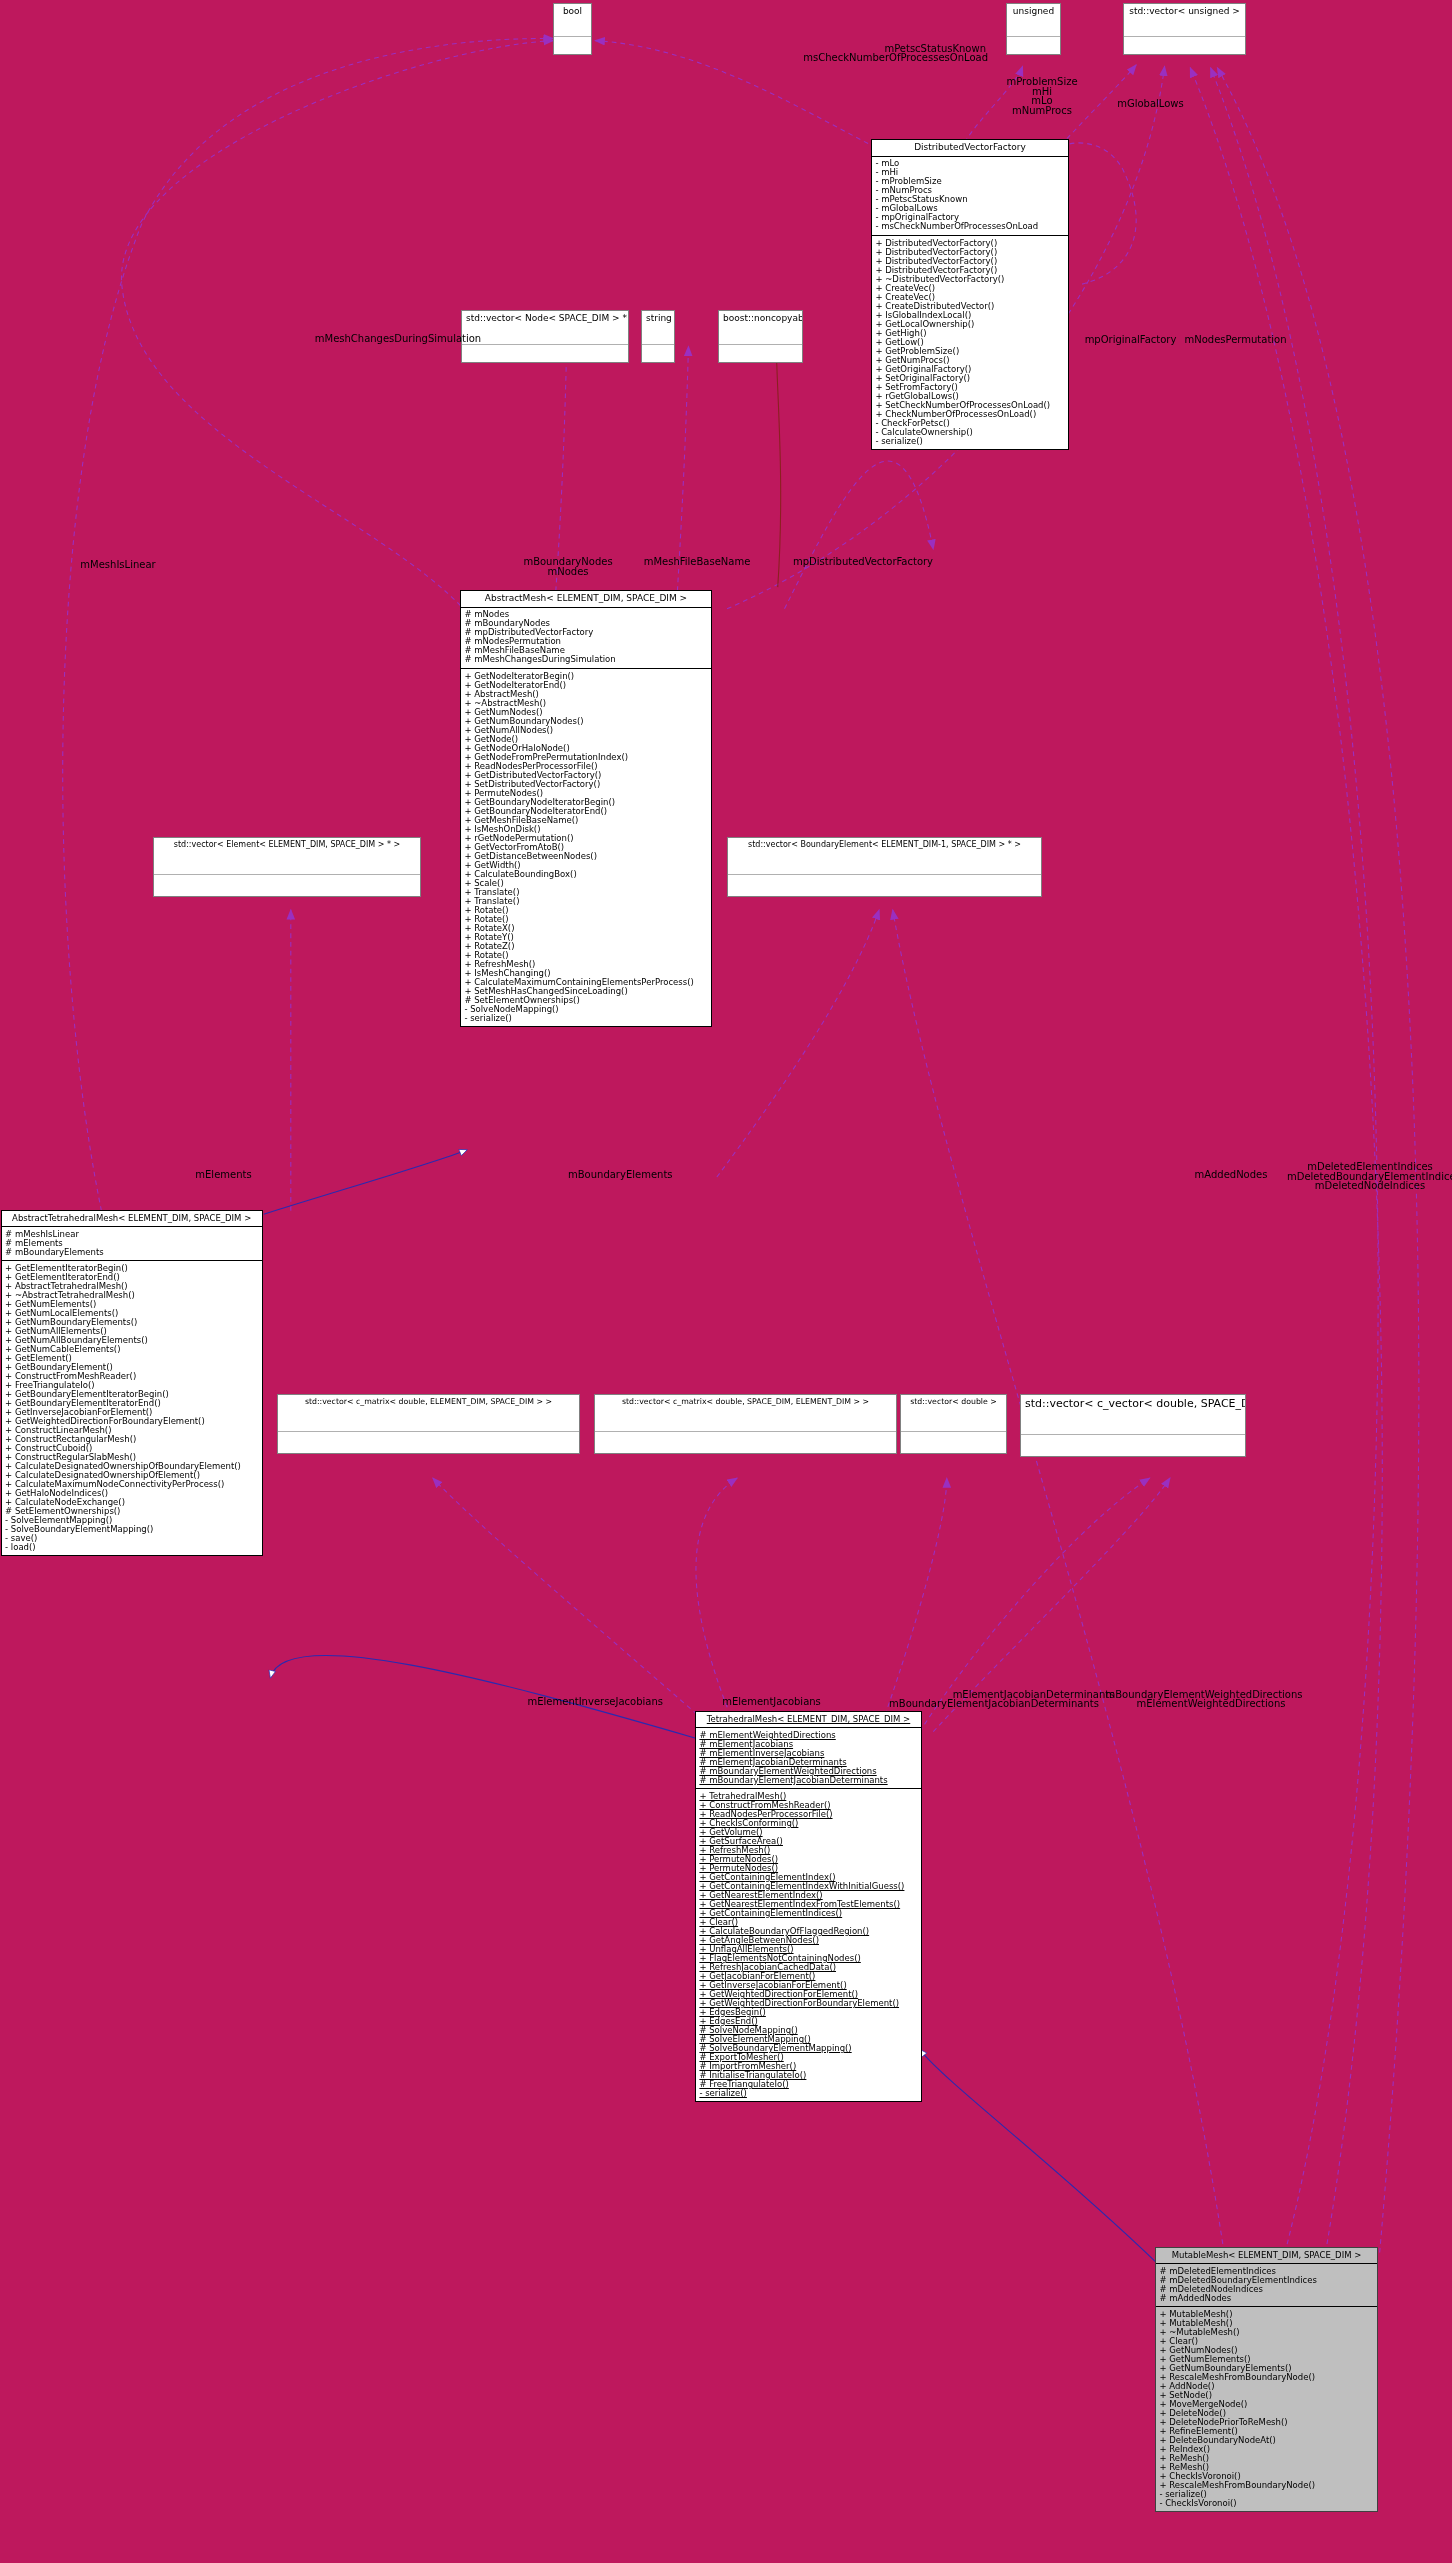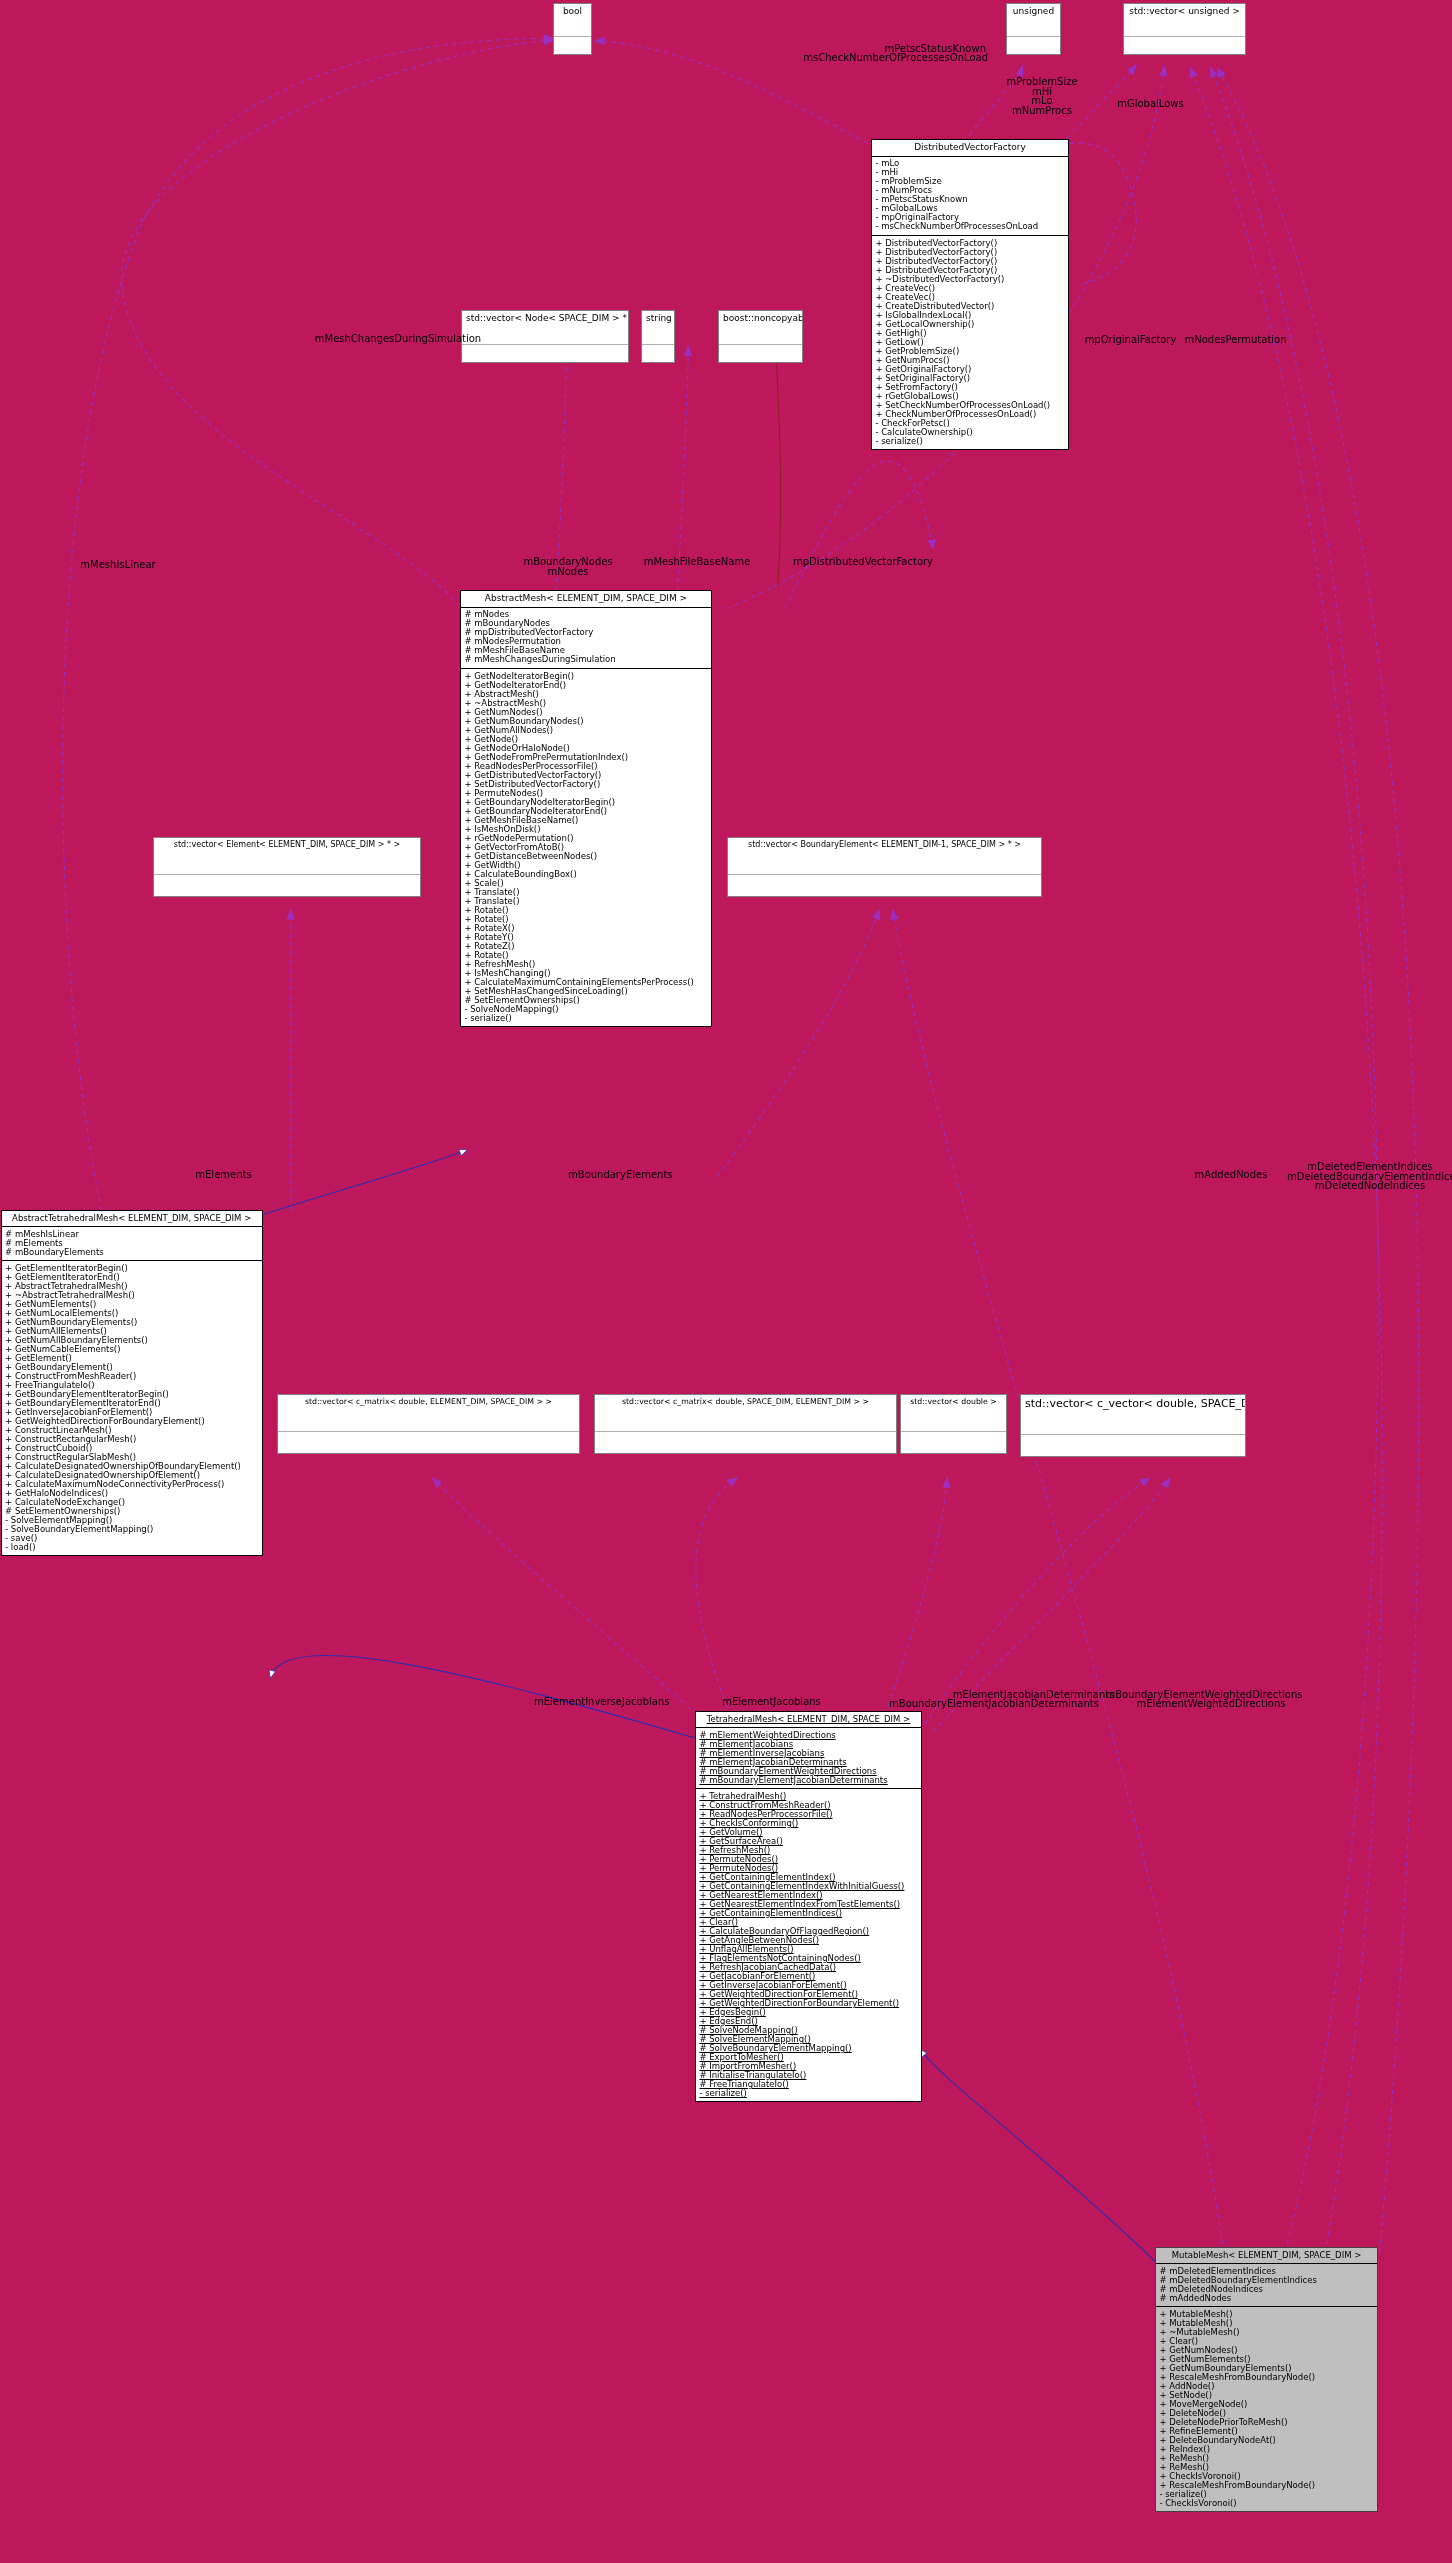--- a/index.html
+++ b/index.html
@@ -476,21 +476,21 @@
   <div class="elabel" style="left:568px; top:1170px; width:135px; text-align:left;">mBoundaryElements</div>
 
   <div class="elabel" style="left:1177px; top:1170px; width:108px; text-align:center;">mAddedNodes</div>
 
   <div class="elabel" style="left:1299px; top:1162px; width:142px; text-align:center;">mDeletedElementIndices</div>
 
   <div class="elabel" style="left:1287px; top:1172px; width:162px; text-align:center;">mDeletedBoundaryElementIndice</div>
 
   <div class="elabel" style="left:1299px; top:1181px; width:142px; text-align:center;">mDeletedNodeIndices</div>
 
-  <div class="elabel" style="left:534px; top:1697px; width:149px; text-align:left;">mElementInverseJacobians</div>
+  <div class="elabel" style="left:514px; top:1697px; width:149px; text-align:right;">mElementInverseJacobians</div>
 
   <div class="elabel" style="left:704px; top:1697px; width:135px; text-align:center;">mElementJacobians</div>
 
   <div class="elabel" style="left:939px; top:1690px; width:189px; text-align:center;">mElementJacobianDeterminants</div>
 
   <div class="elabel" style="left:879px; top:1699px; width:230px; text-align:center;">mBoundaryElementJacobianDeterminants</div>
 
   <div class="elabel" style="left:1089px; top:1690px; width:230px; text-align:center;">mBoundaryElementWeightedDirections</div>
 
   <div class="elabel" style="left:1123px; top:1699px; width:176px; text-align:center;">mElementWeightedDirections</div>

